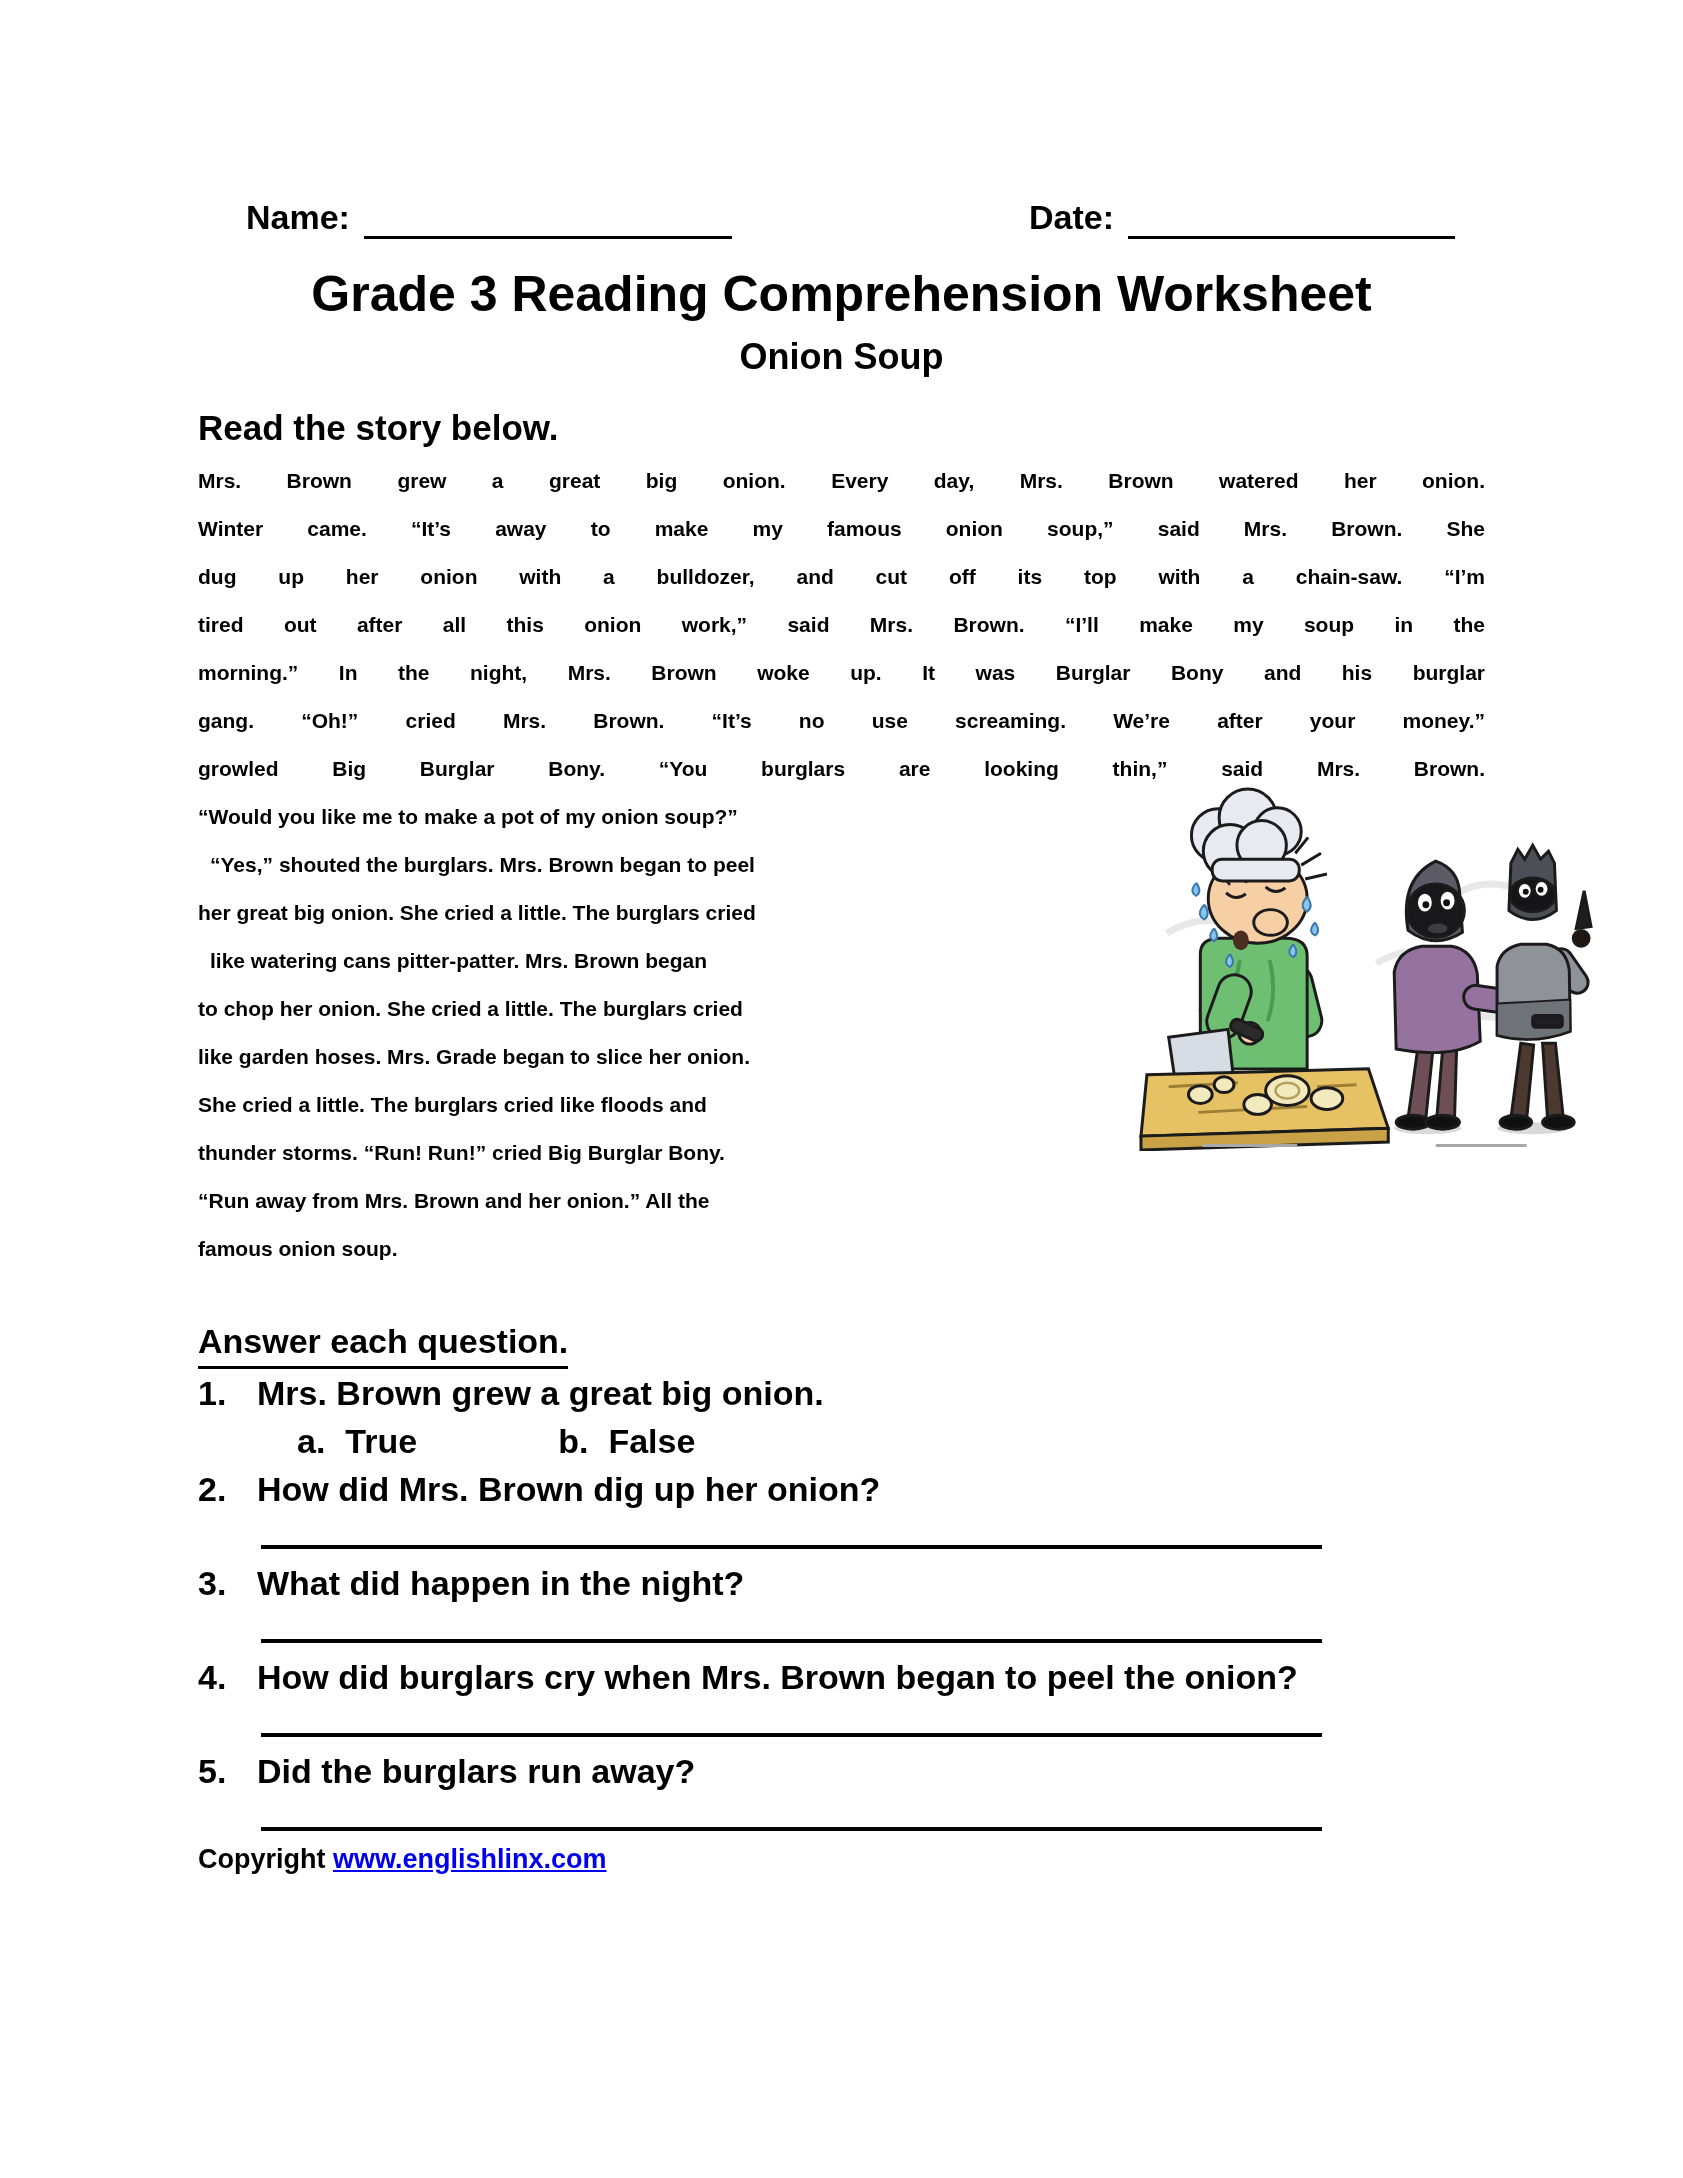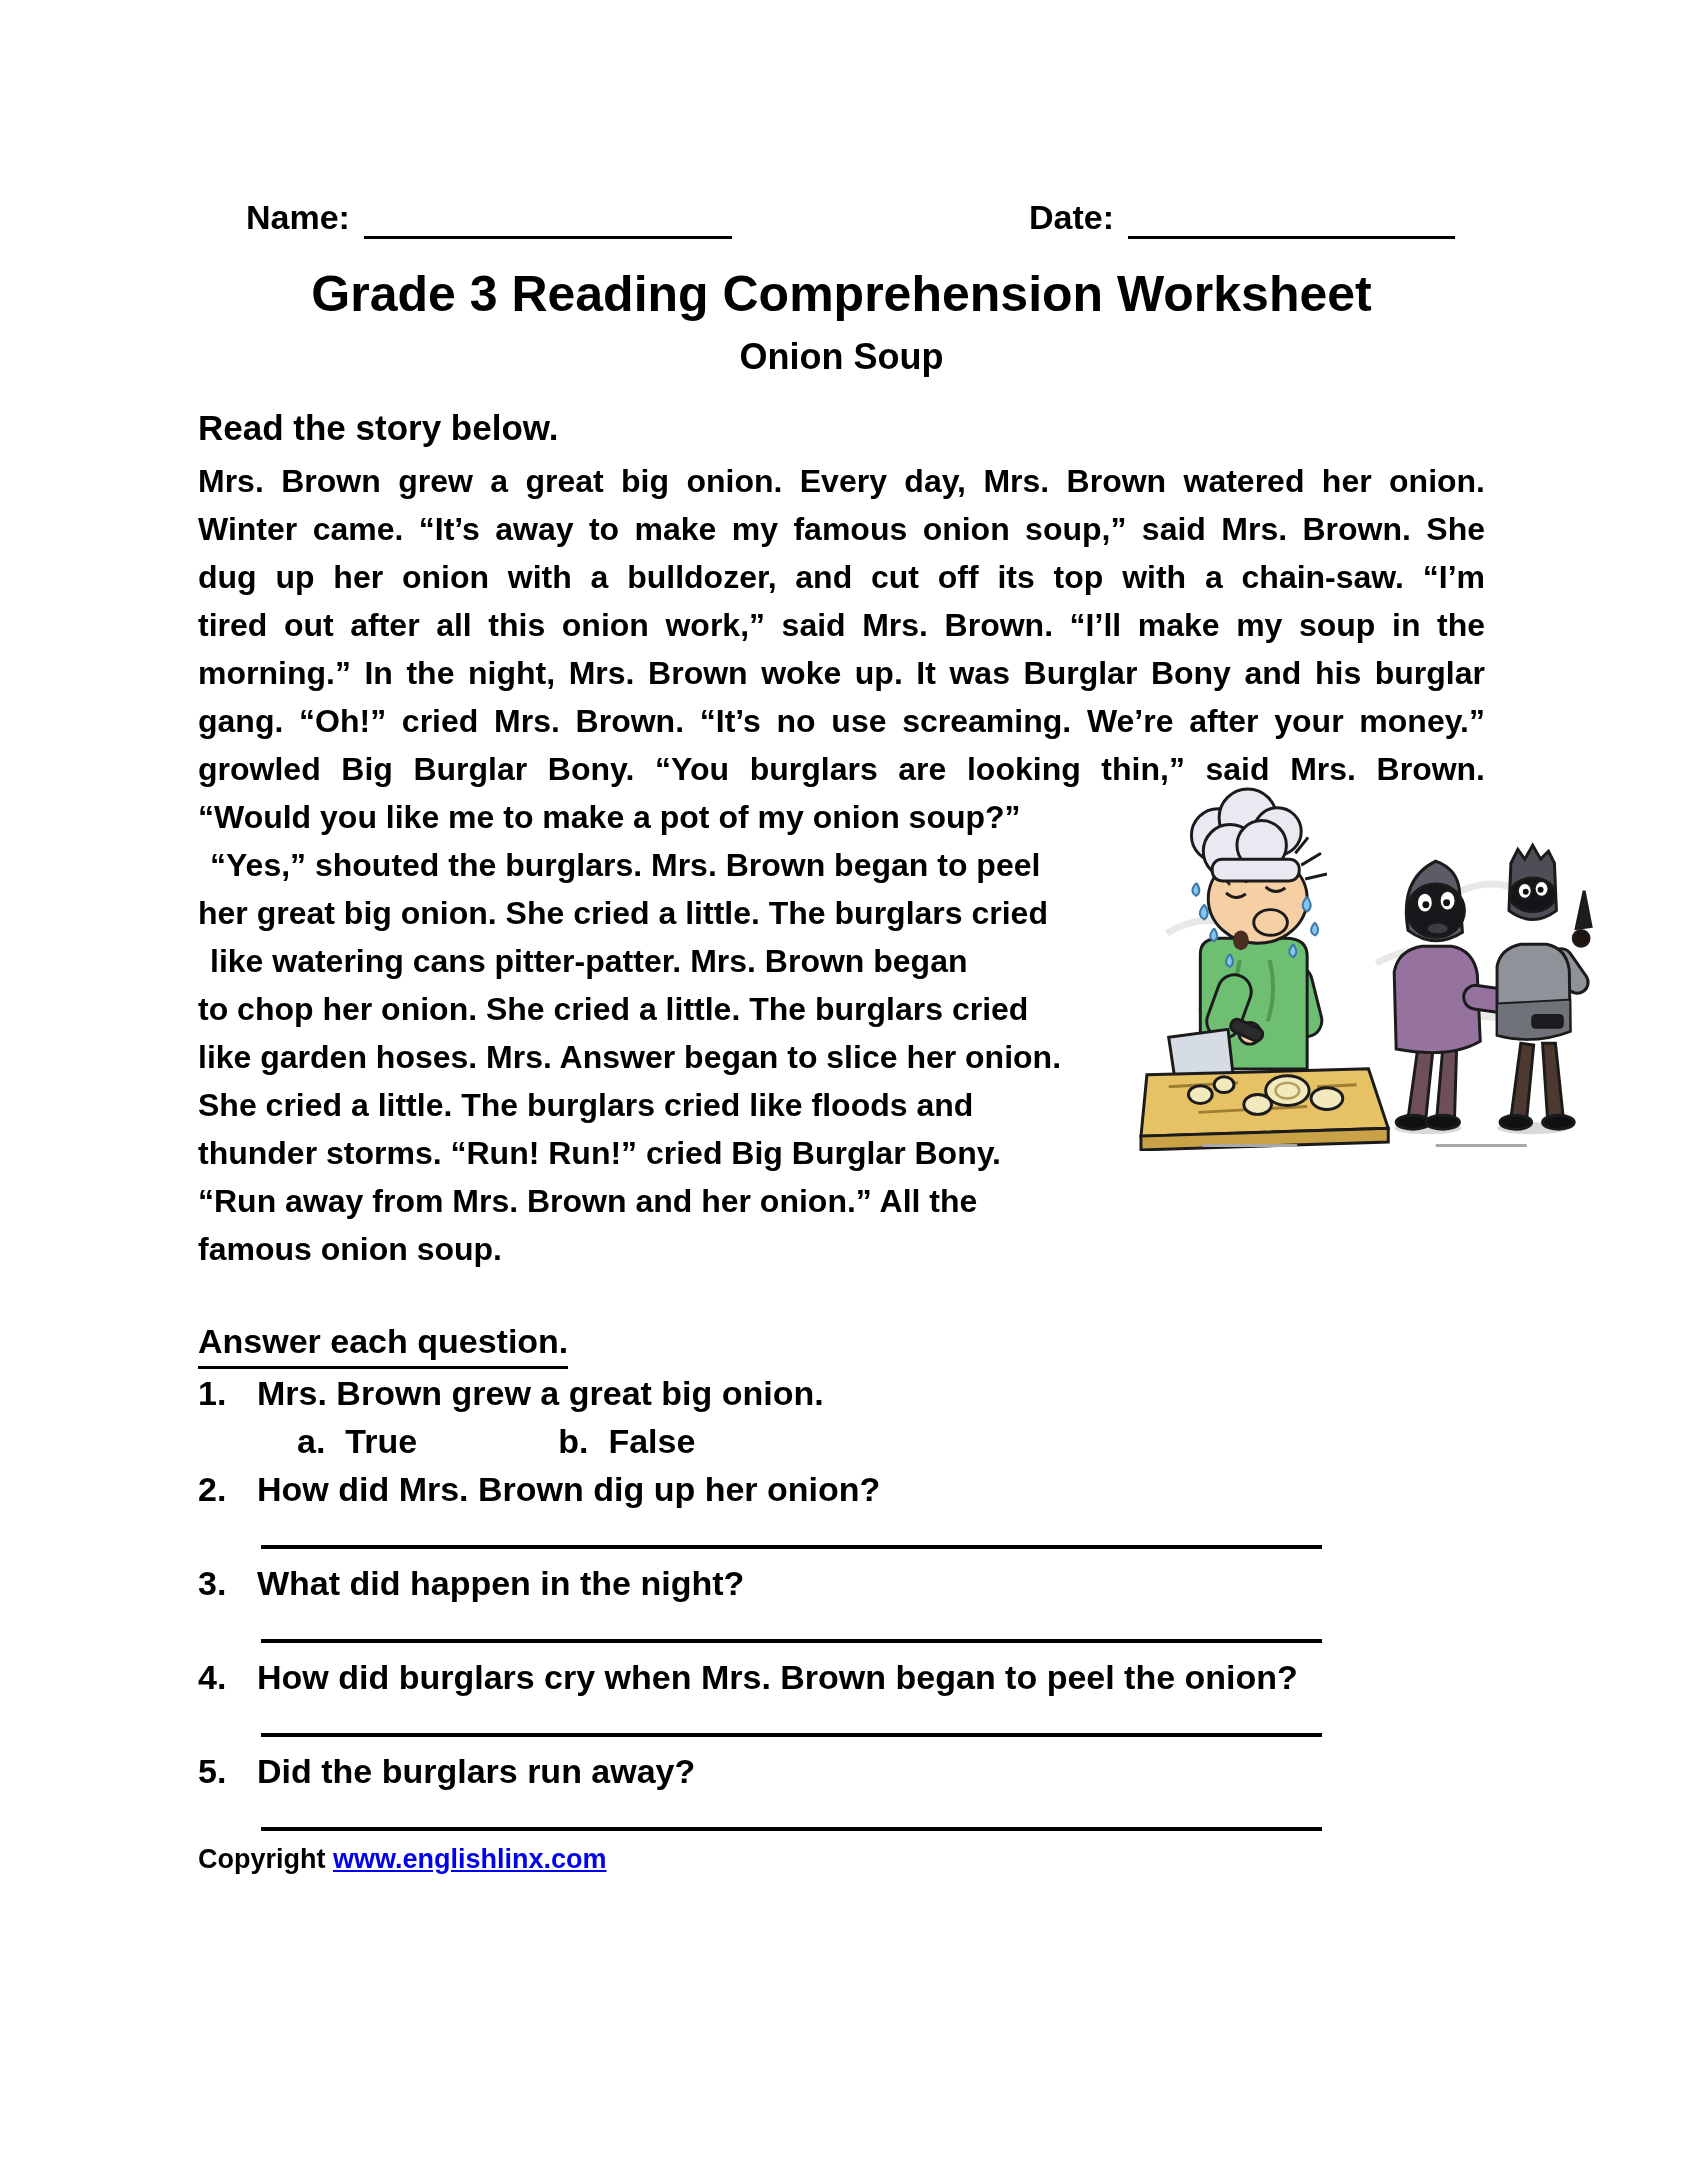--- a/index.html
+++ b/index.html
@@ -18,21 +18,21 @@
   .name-line { width:368px; }
   .date-line { width:327px; }
   .date-group { margin-right:30px; }
 
   
   .title { text-align:center; font-size:50px; line-height:50px; margin-top:30px; }
   .subtitle { text-align:center; font-size:36px; line-height:44px; margin-top:16px; }
   .instruction { font-size:35px; line-height:46px; margin-top:26px; }
 
   
-  .story { margin-top:6px; font-size:32px; }
+  .story { margin-top:6px; font-size:21px; }
   .line { line-height:48px; white-space:nowrap; }
   .line.just { white-space:normal; text-align:justify; text-align-last:justify; }
   .line.pad { padding-left:12px; }
 
   
   .illustration { position:absolute; left:1139px; top:780px; width:455px; height:371px; }
 
   
   .qa-heading { margin-top:44px; font-size:34px; line-height:48px; }
   .qa-heading .ul { display:inline-block; border-bottom:3px solid #000; padding-bottom:1px; }
@@ -73,21 +73,21 @@
     <div class="line just">dug up her onion with a bulldozer, and cut off its top with a chain-saw. “I’m</div>
     <div class="line just">tired out after all this onion work,” said Mrs. Brown. “I’ll make my soup in the</div>
     <div class="line just">morning.” In the night, Mrs. Brown woke up. It was Burglar Bony and his burglar</div>
     <div class="line just">gang. “Oh!” cried Mrs. Brown. “It’s no use screaming. We’re after your money.”</div>
     <div class="line just">growled Big Burglar Bony. “You burglars are looking thin,” said Mrs. Brown.</div>
     <div class="line">“Would you like me to make a pot of my onion soup?”</div>
     <div class="line pad">“Yes,” shouted the burglars. Mrs. Brown began to peel</div>
     <div class="line">her great big onion. She cried a little. The burglars cried</div>
     <div class="line pad">like watering cans pitter-patter. Mrs. Brown began</div>
     <div class="line">to chop her onion. She cried a little. The burglars cried</div>
-    <div class="line">like garden hoses. Mrs. Answer began to slice her onion.</div>
+    <div class="line">like garden hoses. Mrs. Grade began to slice her onion.</div>
     <div class="line">She cried a little. The burglars cried like floods and</div>
     <div class="line">thunder storms. “Run! Run!” cried Big Burglar Bony.</div>
     <div class="line">“Run away from Mrs. Brown and her onion.” All the</div>
     <div class="line">famous onion soup.</div>
   </div>
 
   <div class="qa">
     <div class="qa-heading">
       <span class="ul">Answer each question.</span>
     </div>

